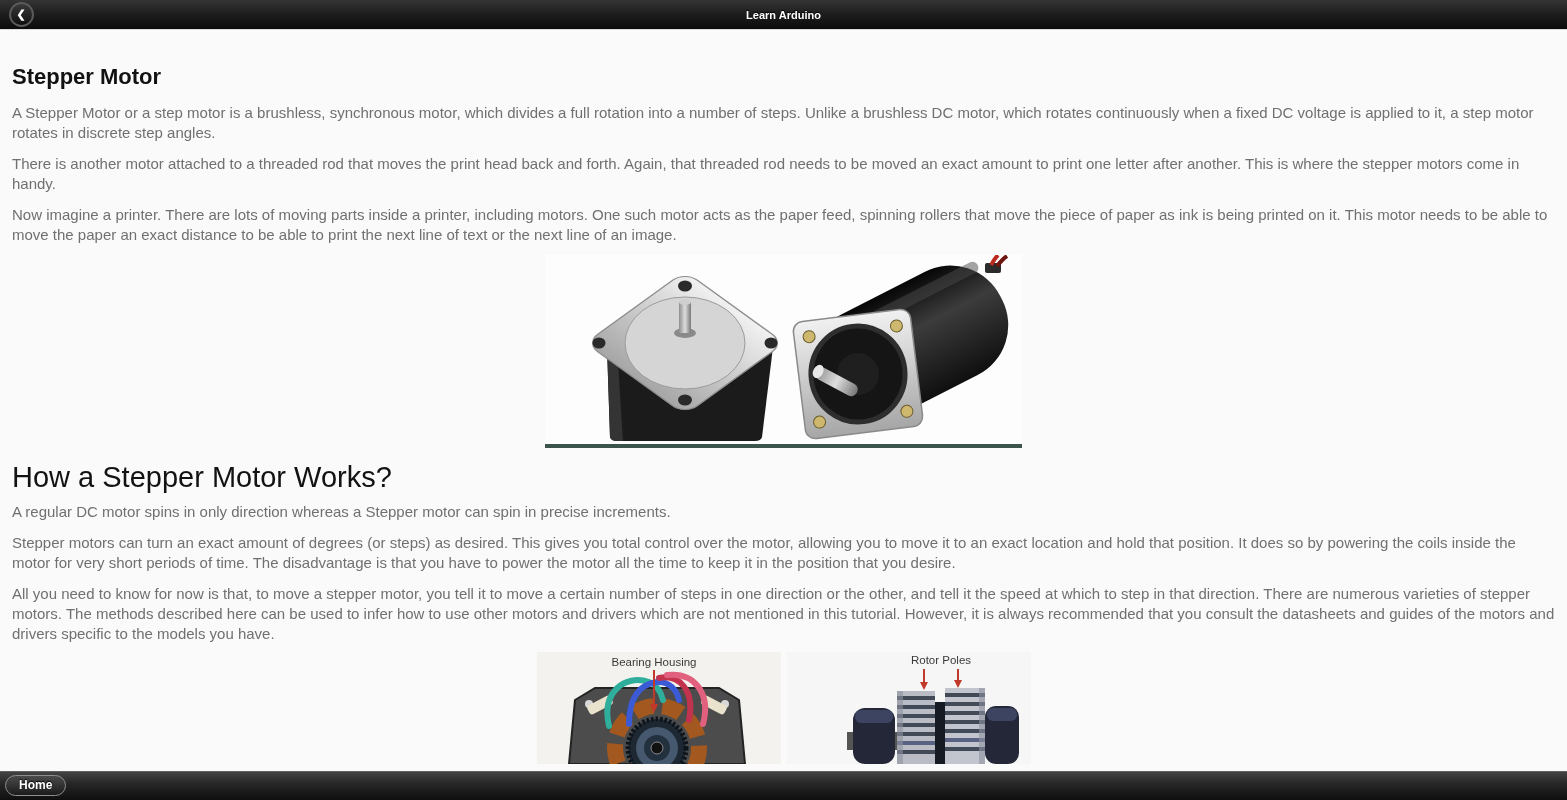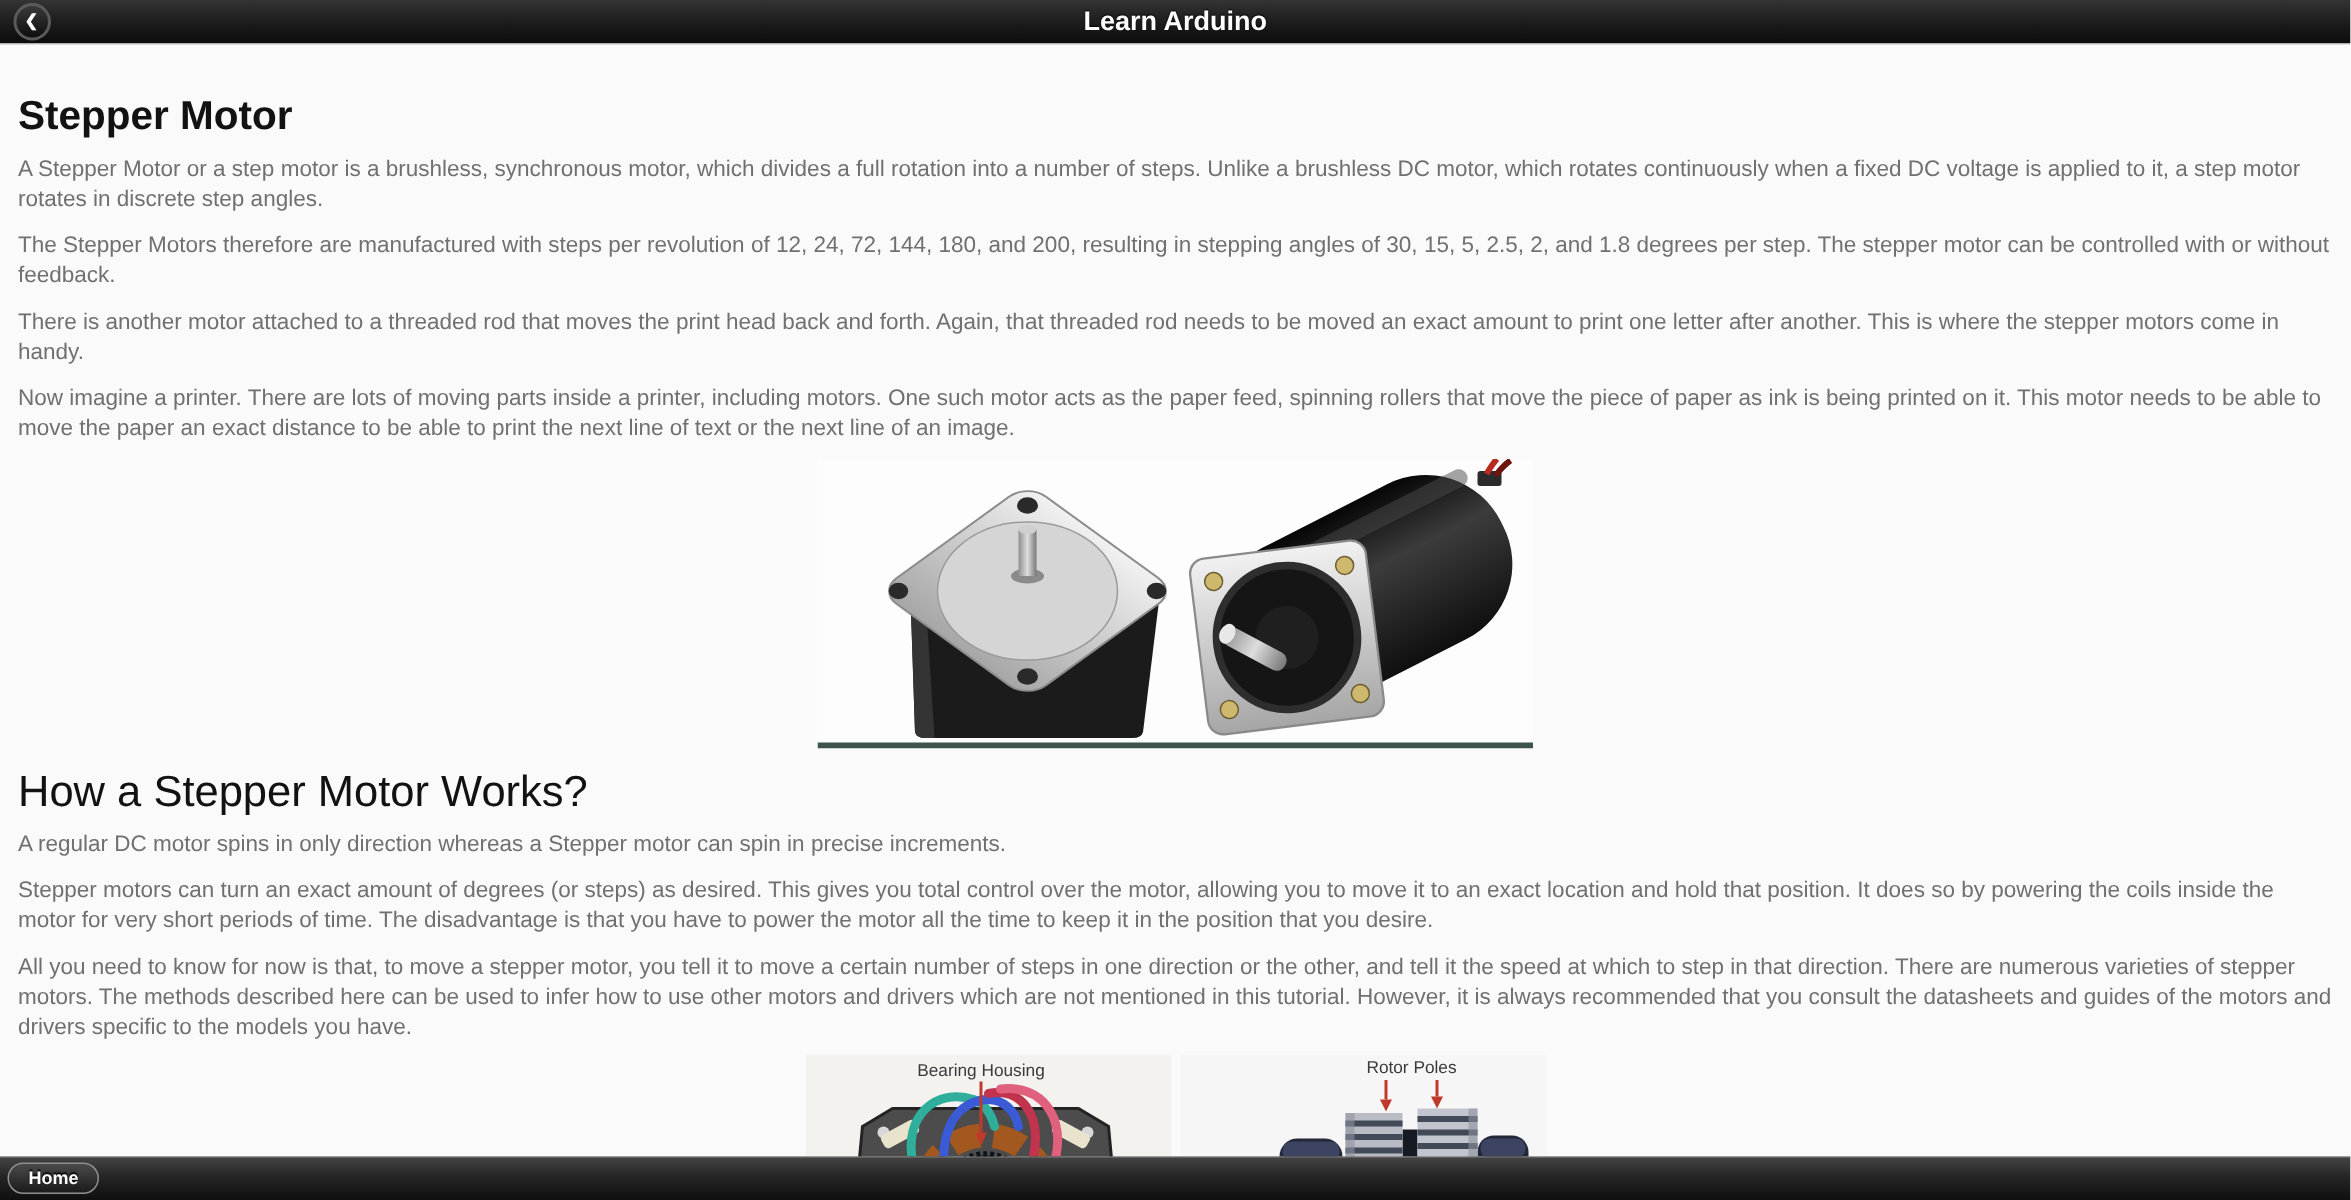--- a/index.html
+++ b/index.html
@@ -10,37 +10,37 @@
     font-family:"Liberation Sans", sans-serif;
   }
   
   .topbar {
     position:absolute; top:0; left:0; right:0; height:30px; z-index:20;
     background:linear-gradient(#343434 0%, #1f1f1f 45%, #0b0b0b 100%);
     border-bottom:1px solid #dcdcdc;
     display:flex; align-items:center; justify-content:center;
   }
   .app-title {
-    color:#fff; font-weight:bold; font-size:18px; text-shadow:0 -1px 1px #000;
+    color:#fff; font-weight:bold; font-size:11px; text-shadow:0 -1px 1px #000;
   }
   .back-btn {
     position:absolute; left:9px; top:2px; width:25px; height:25px;
     border-radius:50%; border:2px solid #5a5a5a;
     background:linear-gradient(#3a3a3a, #0e0e0e);
     color:#fff; display:flex; align-items:center; justify-content:center;
     padding:0; cursor:pointer;
   }
   .back-btn .chev { font-size:11px; line-height:1; margin-left:-1px; font-weight:bold; }
   
   .content {
     position:absolute; top:31px; left:0; right:0; bottom:29px;
     padding:0 12px; overflow:hidden;
   }
   h1.page-title {
-    margin:31px 0 0; font-size:27px; line-height:30px; font-weight:bold;
+    margin:31px 0 0; font-size:22px; line-height:30px; font-weight:bold;
     color:var(--heading_text, #121212);
   }
   h2.section-title {
     margin:16px 0 0; font-size:29px; line-height:27px; font-weight:400;
     color:var(--heading_text, #121212);
   }
   p.body-text {
     margin:11px 0 0; font-size:15px; line-height:20px;
     color:var(--body_text, #707070);
   }
@@ -78,21 +78,20 @@
     <span class="chev">❮</span>
   </button>
   <div class="app-title">Learn Arduino</div>
 </div>
 
 <div class="content">
 
   <h1 class="page-title">Stepper Motor</h1>
 
   <p class="body-text">A Stepper Motor or a step motor is a brushless, synchronous motor, which divides a full rotation into a number of steps. Unlike a brushless DC motor, which rotates continuously when a fixed DC voltage is applied to it, a step motor rotates in discrete step angles.</p>
-  <p class="body-text">The Stepper Motors therefore are manufactured with steps per revolution of 12, 24, 72, 144, 180, and 200, resulting in stepping angles of 30, 15, 5, 2.5, 2, and 1.8 degrees per step. The stepper motor can be controlled with or without feedback.</p>
   <p class="body-text">There is another motor attached to a threaded rod that moves the print head back and forth. Again, that threaded rod needs to be moved an exact amount to print one letter after another. This is where the stepper motors come in handy.</p>
   <p class="body-text">Now imagine a printer. There are lots of moving parts inside a printer, including motors. One such motor acts as the paper feed, spinning rollers that move the piece of paper as ink is being printed on it. This motor needs to be able to move the paper an exact distance to be able to print the next line of text or the next line of an image.</p>
 
   <div class="figure fig1">
     <svg viewBox="0 0 477 193" width="477" height="193">
       <defs>
         <linearGradient id="plate" x1="0" y1="0" x2="0" y2="1">
           <stop offset="0" stop-color="#f1f1f1"></stop>
             <stop offset="1" stop-color="#a6a6a6"></stop>
         </linearGradient>

